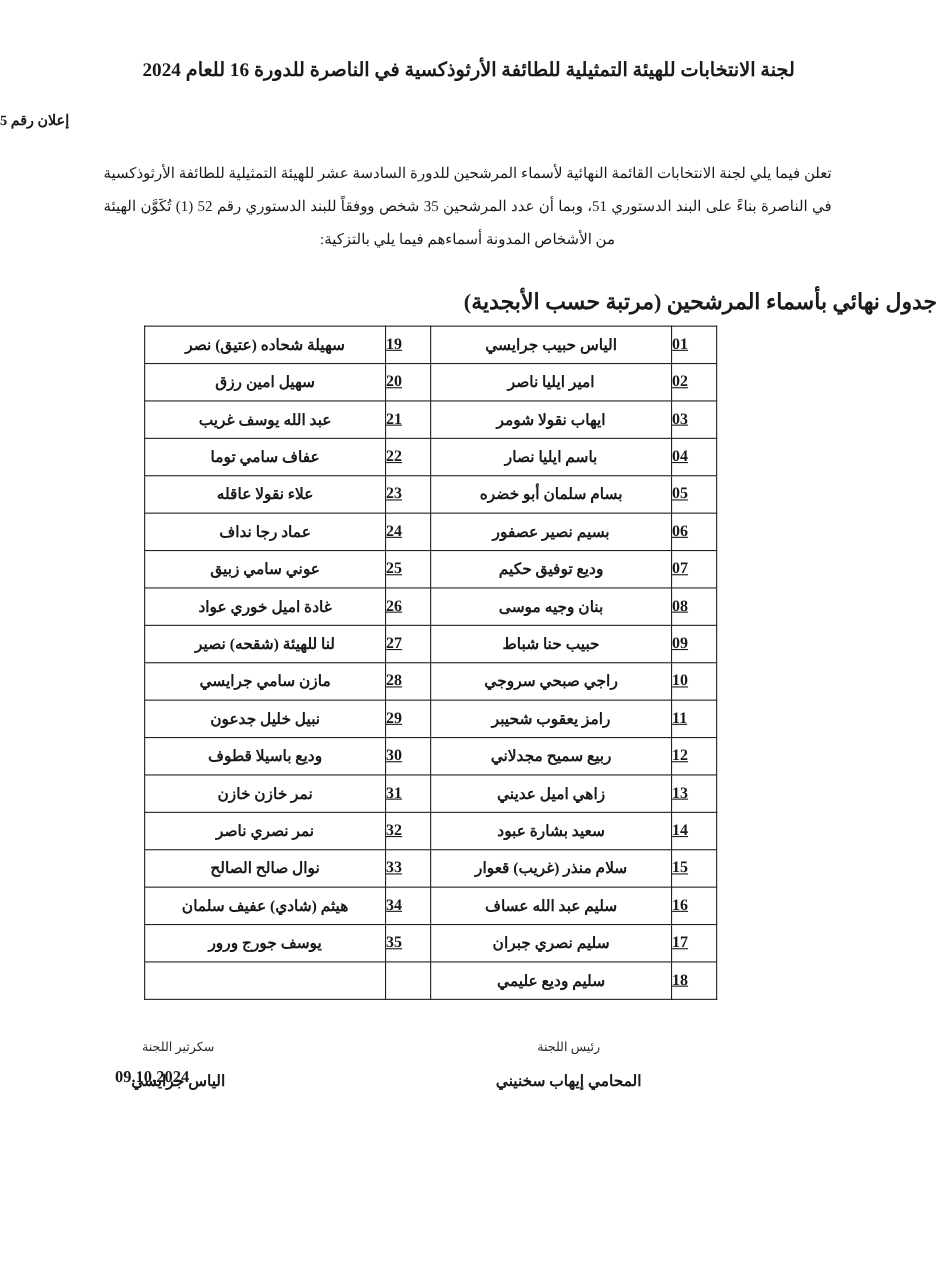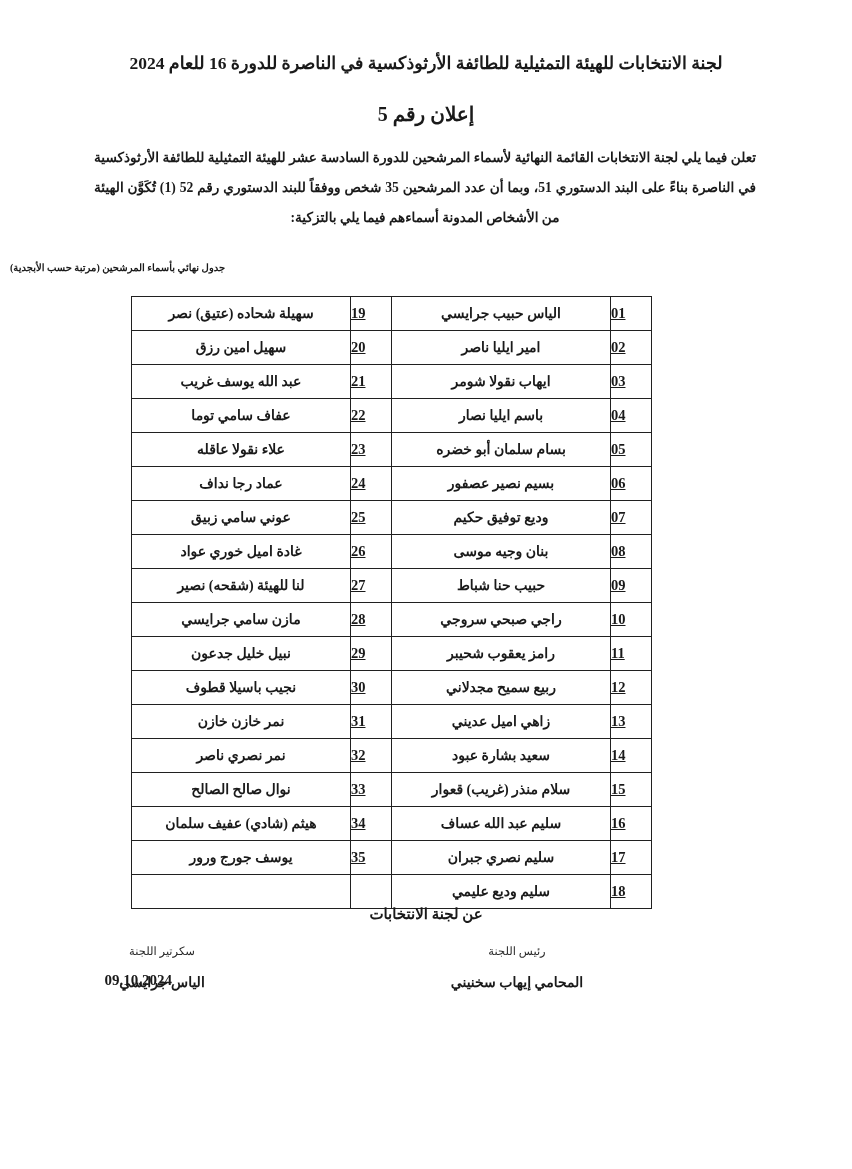--- a/index.html
+++ b/index.html
@@ -33,51 +33,50 @@
     font-weight: bold;
     letter-spacing: 0px;
     line-height: 1.3;
     direction: rtl;
   }
   .doc-subtitle {
     position: absolute;
     top: 102px;
     left: 0;
     right: 0;
-    text-align: center;
-    font-size: 20px;
+    text-align: left;
+    font-size: 13px;
     font-weight: bold;
     direction: rtl;
   }
 
   
   .body-para {
     position: absolute;
     top: 143px;
     right: 96px;
     width: 662px;
     direction: rtl;
     text-align: justify;
     text-align-last: center;
     font-size: 13.6px;
     line-height: 2.2;
-    font-weight: 700;
+    font-weight: 400;
   }
 
   
   .table-caption {
     position: absolute;
     top: 262px;
     left: 0;
     right: 0;
-    text-align: left;
-    font-size: 10px;
-    font-weight: bold;
-    direction: rtl;
-    margin-left: 10px;
+    text-align: right;
+    font-size: 20px;
+    font-weight: bold;
+    direction: rtl;
   }
 
   
   .cand-table {
     position: absolute;
     top: 296px;
     right: 200px;
     width: 484px;
     border-collapse: collapse;
     direction: rtl;
@@ -220,21 +219,21 @@
         <tr>
           <td class="num">11</td>
           <td class="name">رامز يعقوب شحيبر</td>
           <td class="num">29</td>
           <td class="name">نبيل خليل جدعون</td>
         </tr>
         <tr>
           <td class="num">12</td>
           <td class="name">ربيع سميح مجدلاني</td>
           <td class="num">30</td>
-          <td class="name">نجيب باسيلا قطوف</td>
+          <td class="name">وديع باسيلا قطوف</td>
         </tr>
         <tr>
           <td class="num">13</td>
           <td class="name">زاهي اميل عديني</td>
           <td class="num">31</td>
           <td class="name">نمر خازن خازن</td>
         </tr>
         <tr>
           <td class="num">14</td>
           <td class="name">سعيد بشارة عبود</td>
@@ -261,21 +260,20 @@
         </tr>
         <tr>
           <td class="num">18</td>
           <td class="name">سليم وديع عليمي</td>
           <td class="num"></td>
           <td class="name"></td>
         </tr>
       </tbody>
   </table>
 
-  <div class="footer-line">عن لجنة الانتخابات</div>
 
   <div class="sig-block sig-left">
     <div class="sig-role">سكرتير اللجنة</div>
     <div class="sig-name">الياس جرايسي</div>
   </div>
 
   <div class="sig-block sig-right">
     <div class="sig-role">رئيس اللجنة</div>
     <div class="sig-name">المحامي إيهاب سخنيني</div>
   </div>

